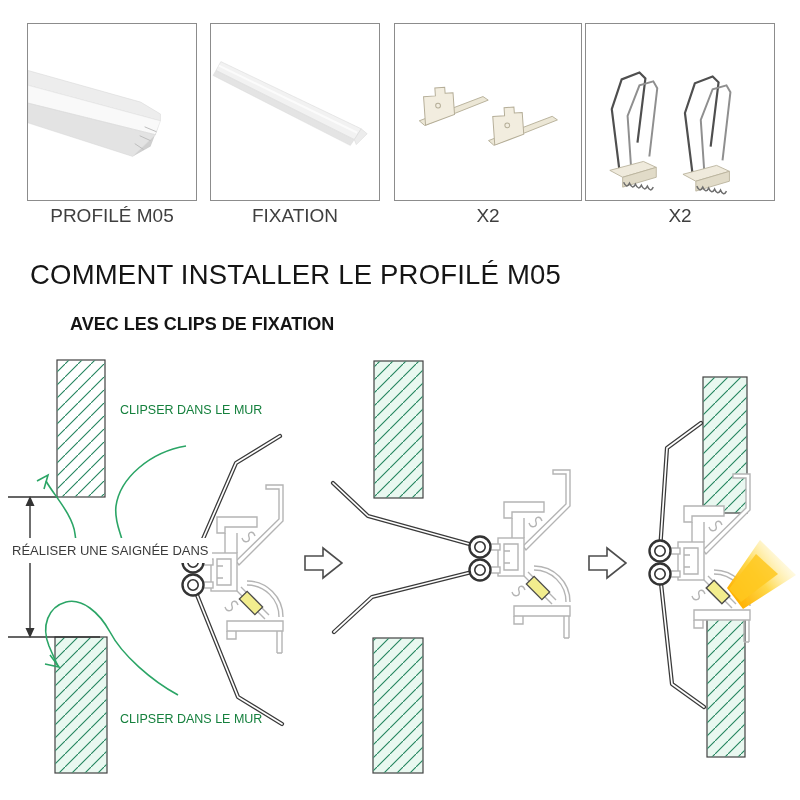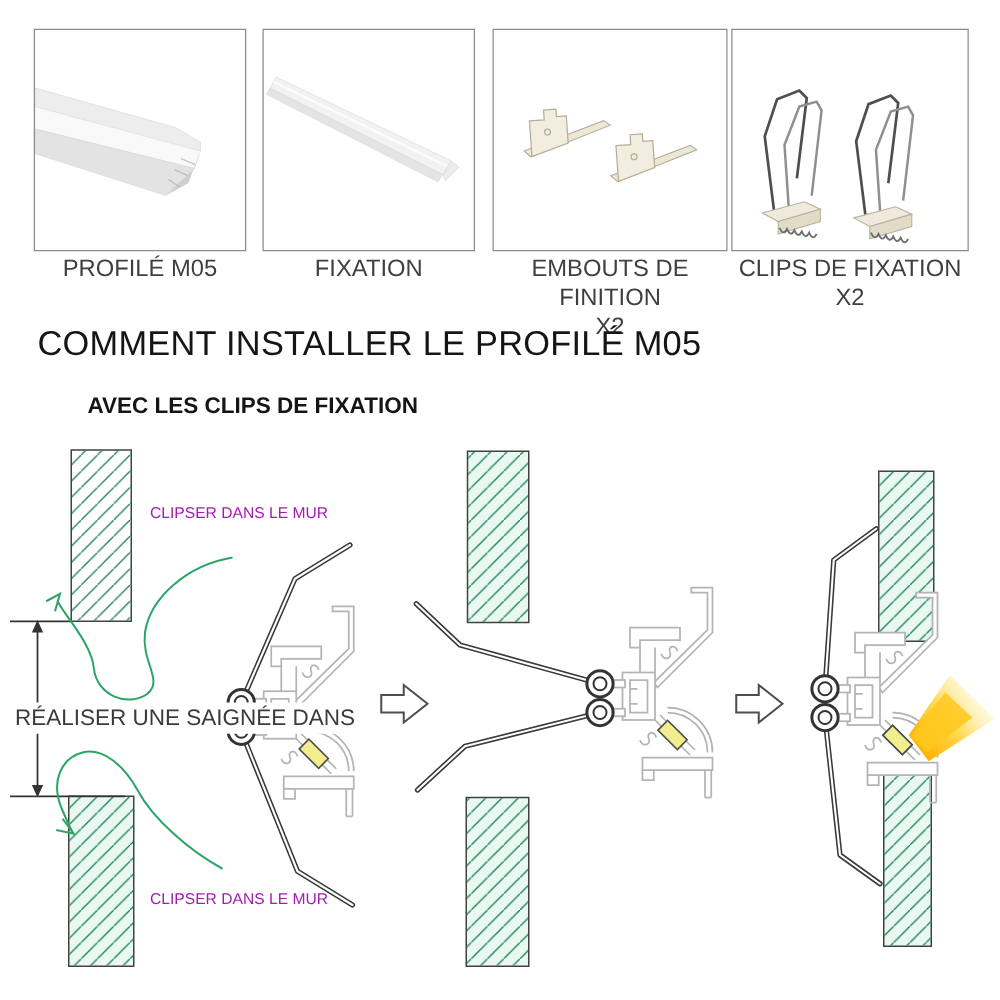--- a/index.html
+++ b/index.html
@@ -30,27 +30,27 @@
     position:absolute;left:30px;top:259px;
     font-size:27.5px;font-weight:normal;color:#151515;letter-spacing:.2px;
     white-space:nowrap;
   }
   .subtitle{
     position:absolute;left:70px;top:314px;
     font-size:18px;font-weight:bold;color:#151515;white-space:nowrap;
   }
   
   .dlabel{
-    position:absolute;font-size:12.5px;color:#a21caf;white-space:nowrap;
+    position:absolute;font-size:12.5px;color:#15803d;white-space:nowrap;
   }
   #clip-top{left:120px;top:403px}
   #clip-bottom{left:120px;top:712px}
   #note{
-    position:absolute;left:12px;top:538px;font-size:18px;line-height:23px;
-    color:#3b3b3b;background:#fff;padding:1px 3px 1px 0;white-space:nowrap;margin-top:24px;
+    position:absolute;left:12px;top:538px;font-size:13px;line-height:23px;
+    color:#3b3b3b;background:#fff;padding:1px 3px 1px 0;white-space:nowrap;
   }
   #diagram-svg{position:absolute;left:0;top:0}
 </style>
 </head>
 <body>
 
 <div class="product-box" id="box1">
   <svg viewBox="0 0 170 178">
     <polygon points="0,47 114,79 134,91 134,98 0,62" fill="#ededed" stroke="#d9d9d9" stroke-width="0.6"></polygon>
     <polygon points="0,62 134,98 129,112 0,80" fill="#f9f9f9" stroke="#e2e2e2" stroke-width="0.5"></polygon>
@@ -102,25 +102,23 @@
 
 <div class="caption" id="cap1">
   <div>PROFILÉ M05</div>
     <div></div>
 </div>
 <div class="caption" id="cap2">
   <div>FIXATION</div>
     <div></div>
 </div>
 <div class="caption" id="cap3">
-  <div>EMBOUTS DE FINITION</div>
     <div>X2</div>
 </div>
 <div class="caption" id="cap4">
-  <div>CLIPS DE FIXATION</div>
     <div>X2</div>
 </div>
 
 <div class="title">COMMENT INSTALLER LE PROFILÉ M05</div>
 <div class="subtitle">AVEC LES CLIPS DE FIXATION</div>
 
 <svg id="diagram-svg" width="800" height="800" viewBox="0 0 800 800">
   <defs>
     <pattern id="hatch" width="13" height="13" patternUnits="userSpaceOnUse">
       <path d="M-2,15 L15,-2" stroke="#20825c" stroke-width="1.1" fill="none"></path>

